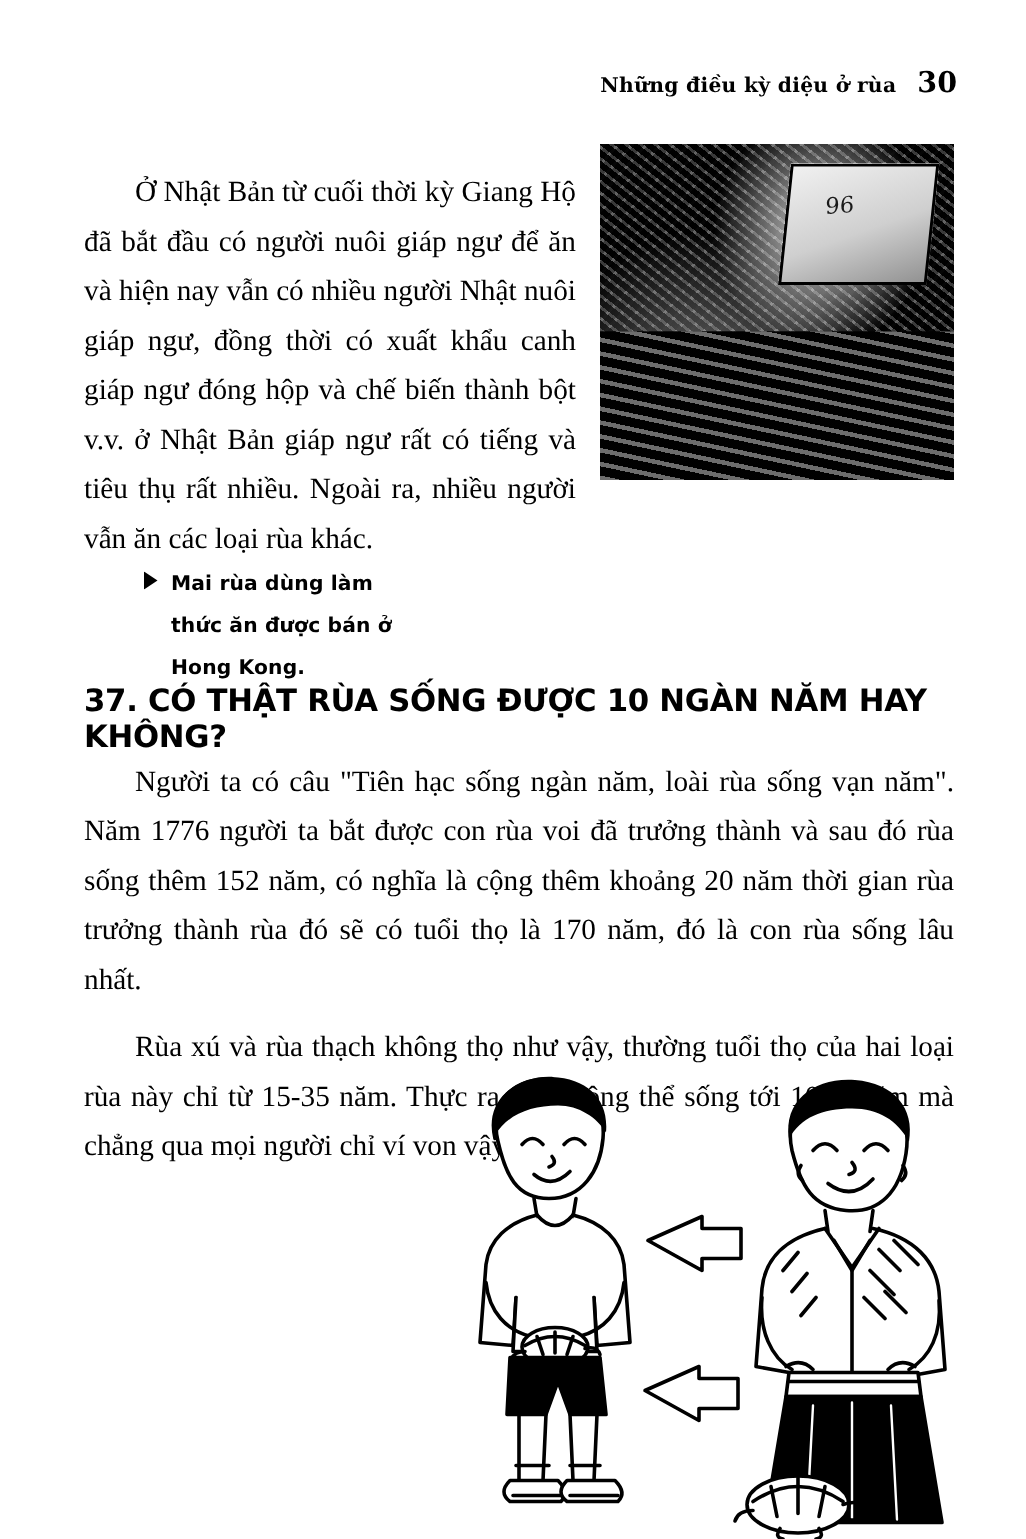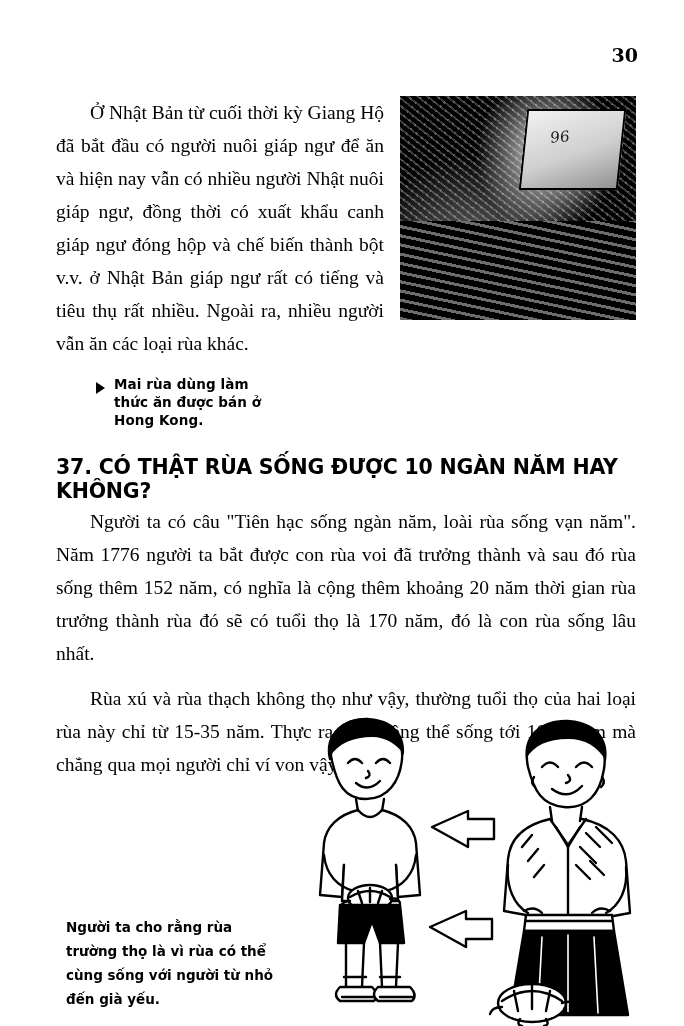--- a/index.html
+++ b/index.html
@@ -45,21 +45,21 @@
   }
 
   
   .content {
     position: absolute;
     left: 56px;
     top: 96px;
     width: 580px;
   }
   p.body {
-    margin: 0 0 0 0;
+    margin: 16px 0 0 0;
     font-size: 19.5px;
     line-height: 33px;
     text-align: justify;
     text-indent: 34px;
     font-family: "Liberation Serif", serif;
   }
 
   
   .float-photo {
     float: right;
@@ -120,21 +120,21 @@
     gap: 8px;
   }
   .caption-arrow {
     flex: 0 0 auto;
     margin-top: 5px;
   }
   .caption-text {
     font-family: "DejaVu Sans", sans-serif;
     font-weight: bold;
     font-size: 13.5px;
-    line-height: 18px;
+    line-height: 28px;
     letter-spacing: 0.1px;
   }
 
   
   .section-heading {
     position: absolute;
     left: 56px;
     top: 438px;
     width: 600px;
     font-family: "DejaVu Sans", sans-serif;
@@ -181,20 +181,21 @@
     width: 400px;
     height: 311px;
   }
 </style>
 </head>
 <body>
 
 <div class="page">
 
   <div class="header">
+    <span class="header-title">Những điều kỳ diệu ở rùa</span>
     <span class="header-page">30</span>
   </div>
 
   <div class="content">
 
     <figure class="float-photo" style="margin:0 0 6px 16px;">
       <div class="photo-inner">
         <div class="photo-floor"></div>
         <div class="photo-panel">
           <span class="photo-panel-mark">96</span>
@@ -214,21 +215,20 @@
     <span class="caption-text">Mai rùa dùng làm thức ăn được bán ở Hong Kong.</span>
   </div>
 
   <h2 class="section-heading">37. CÓ THẬT RÙA SỐNG ĐƯỢC 10 NGÀN NĂM HAY KHÔNG?</h2>
 
   <div class="lower">
     <p>Người ta có câu "Tiên hạc sống ngàn năm, loài rùa sống vạn năm". Năm 1776 người ta bắt được con rùa voi đã trưởng thành và sau đó rùa sống thêm 152 năm, có nghĩa là cộng thêm khoảng 20 năm thời gian rùa trưởng thành rùa đó sẽ có tuổi thọ là 170 năm, đó là con rùa sống lâu nhất.</p>
     <p>Rùa xú và rùa thạch không thọ như vậy, thường tuổi thọ của hai loại rùa này chỉ từ 15-35 năm. Thực ra rùa không thể sống tới 1000 năm mà chẳng qua mọi người chỉ ví von vậy thôi.</p>
   </div>
 
-  <div class="caption-2">Người ta cho rằng rùa trường thọ là vì rùa có thể cùng sống với người từ nhỏ đến già yếu.</div>
 
   <div class="illustration">
     <svg width="400" height="311" viewBox="0 0 400 311" aria-hidden="true">
       <g fill="none" stroke="#000" stroke-width="2.4" stroke-linecap="round" stroke-linejoin="round">
 
         <g>
 
           <path d="M52 46 C46 22 64 6 86 6 C108 6 124 20 122 44 C120 66 108 84 86 84 C64 84 57 68 52 46 Z" fill="#fff"></path>
 
           <path d="M50 42 C44 16 66 2 88 3 C112 4 126 18 124 40 C118 30 106 22 92 22 C74 22 58 28 50 42 Z" fill="#000" stroke="none"></path>

